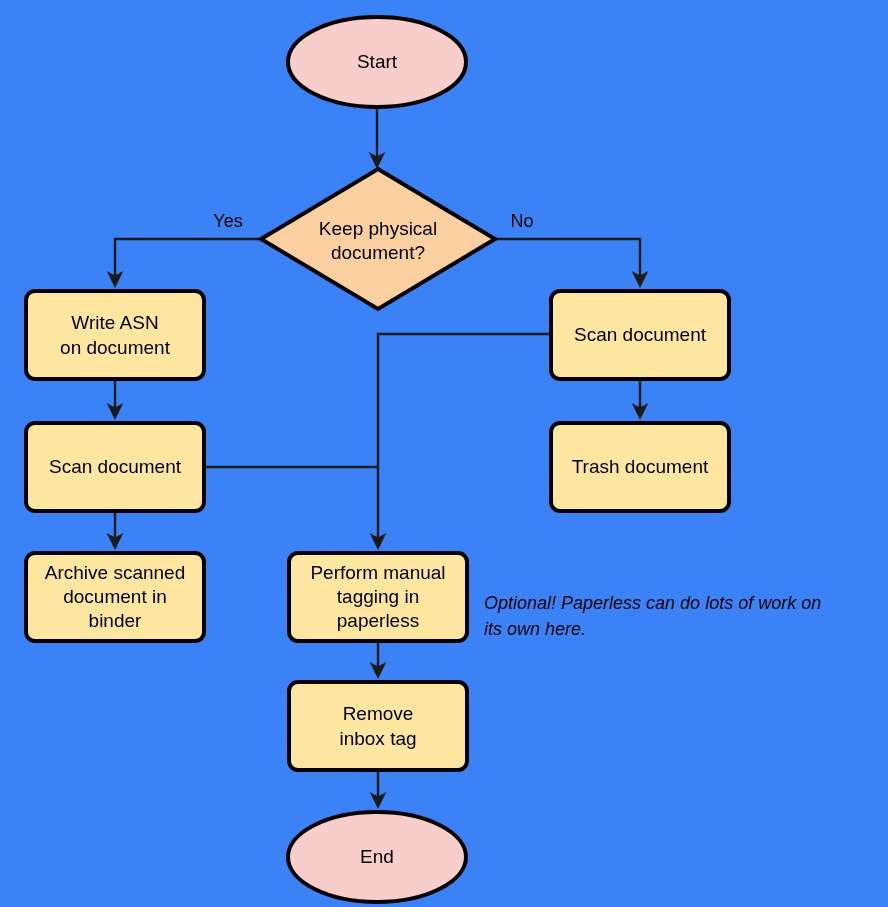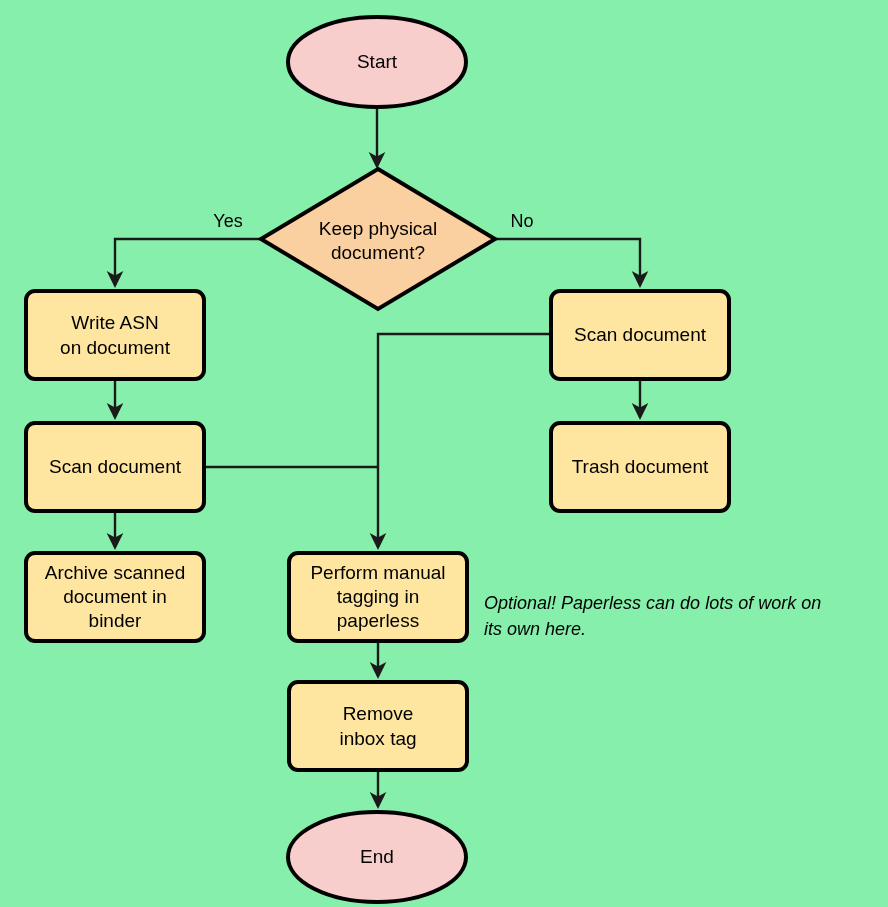--- a/index.html
+++ b/index.html
@@ -11,21 +11,21 @@
     width: 888px;
     height: 907px;
     font-family: "Liberation Sans", sans-serif;
     position: relative;
     overflow: hidden;
   }
   #flowchart-root {
     position: relative;
     width: 888px;
     height: 907px;
-    background: #86efac;
+    background: #3b82f6;
   }
   svg.fc-layer {
     position: absolute;
     top: 0;
     left: 0;
     width: 888px;
     height: 907px;
   }
   .node-label {
     font-family: "Liberation Sans", sans-serif;

